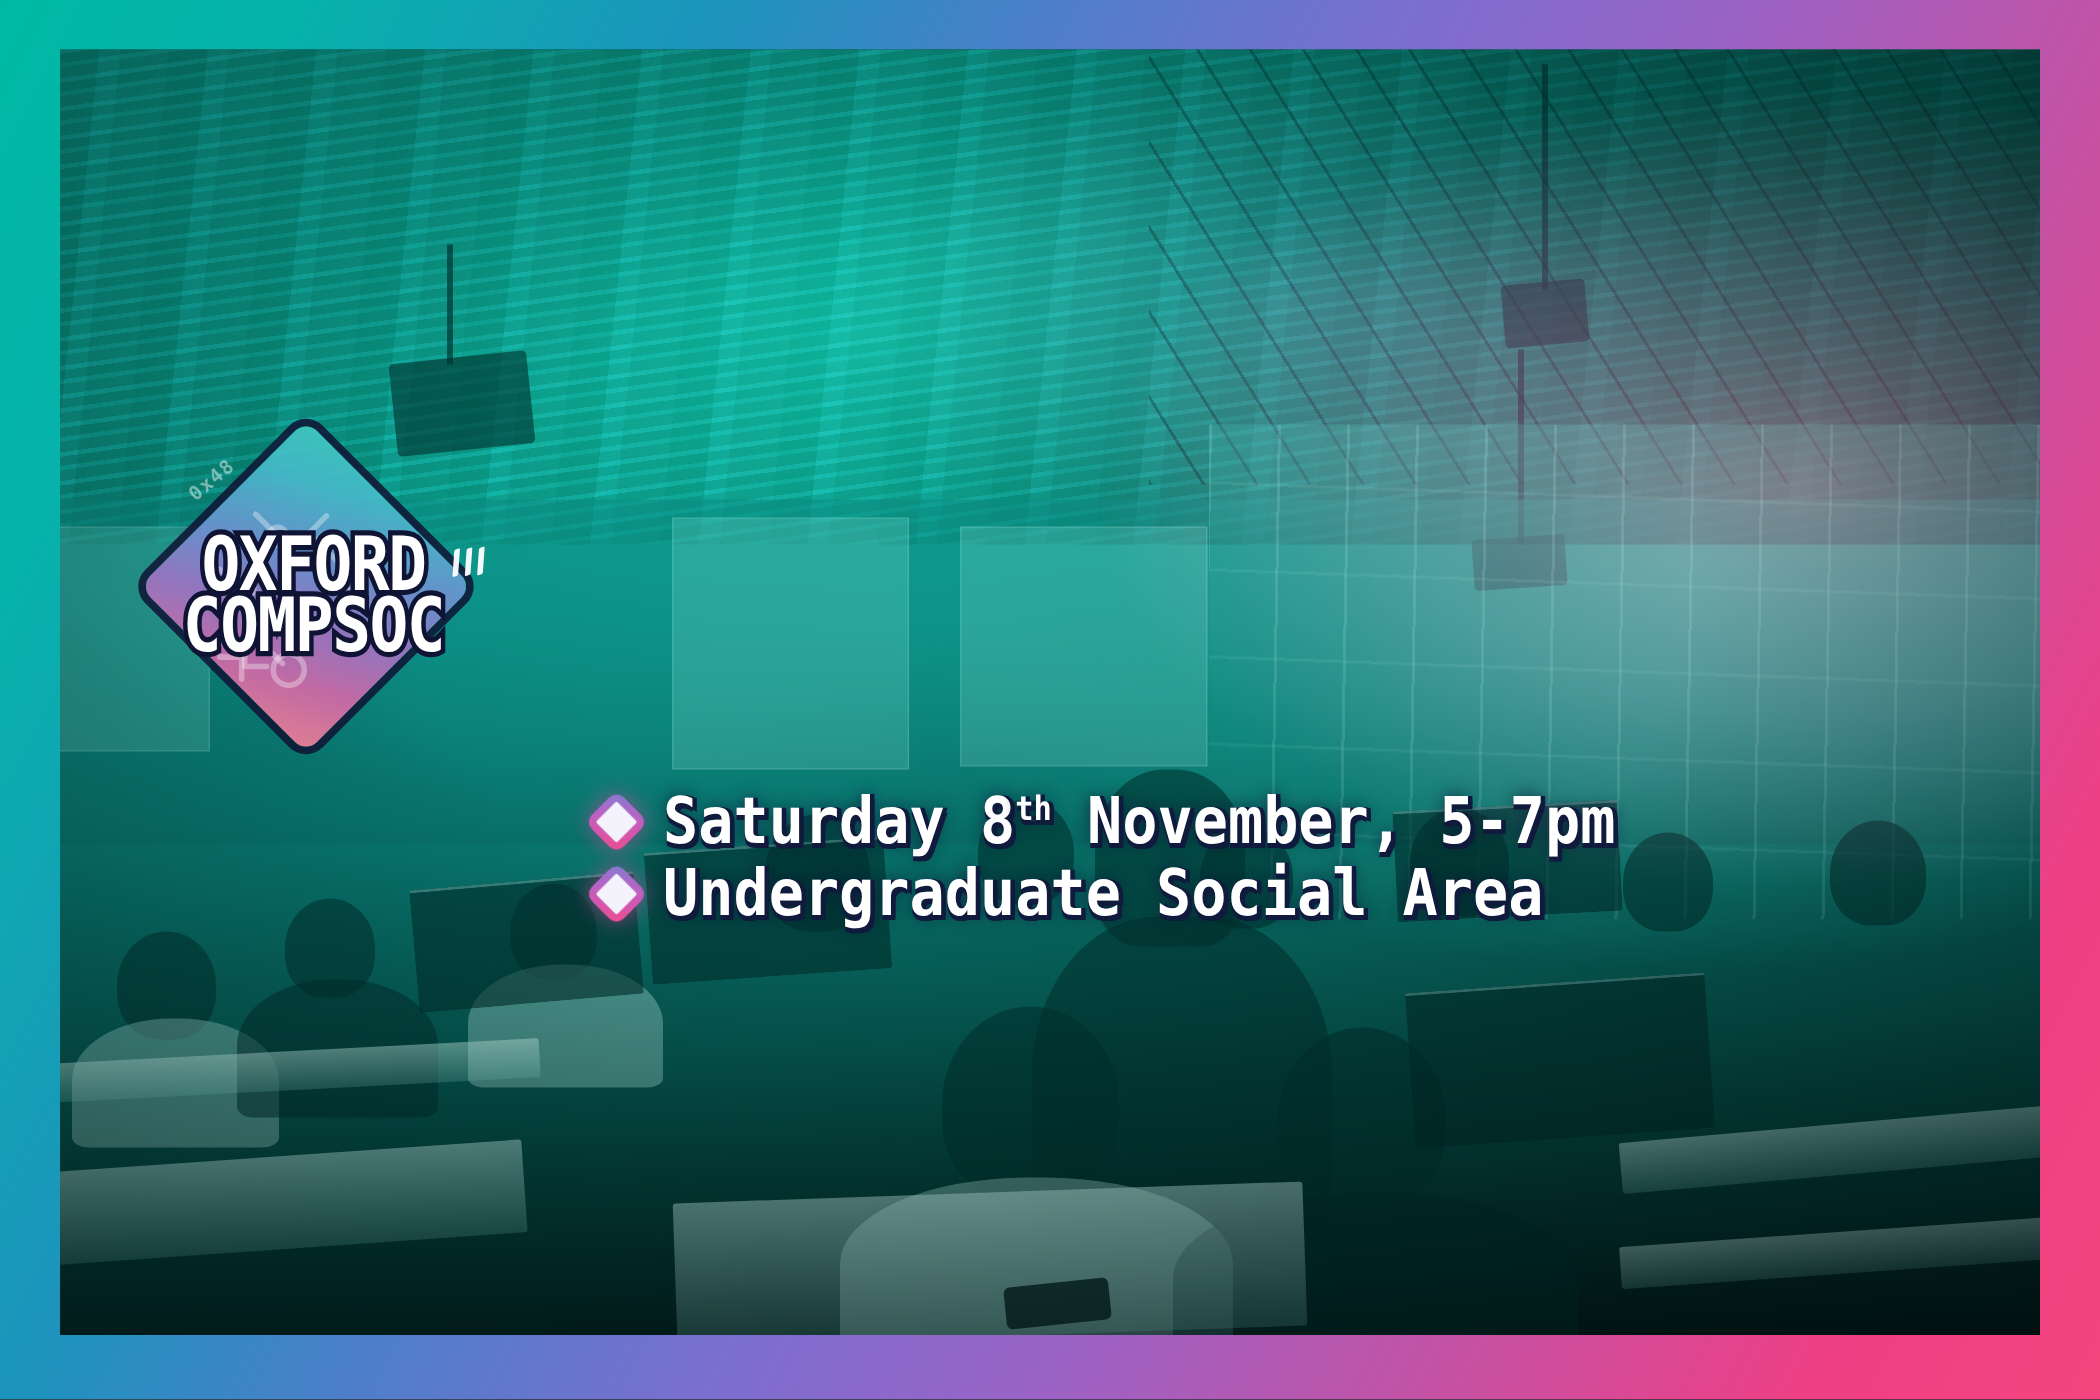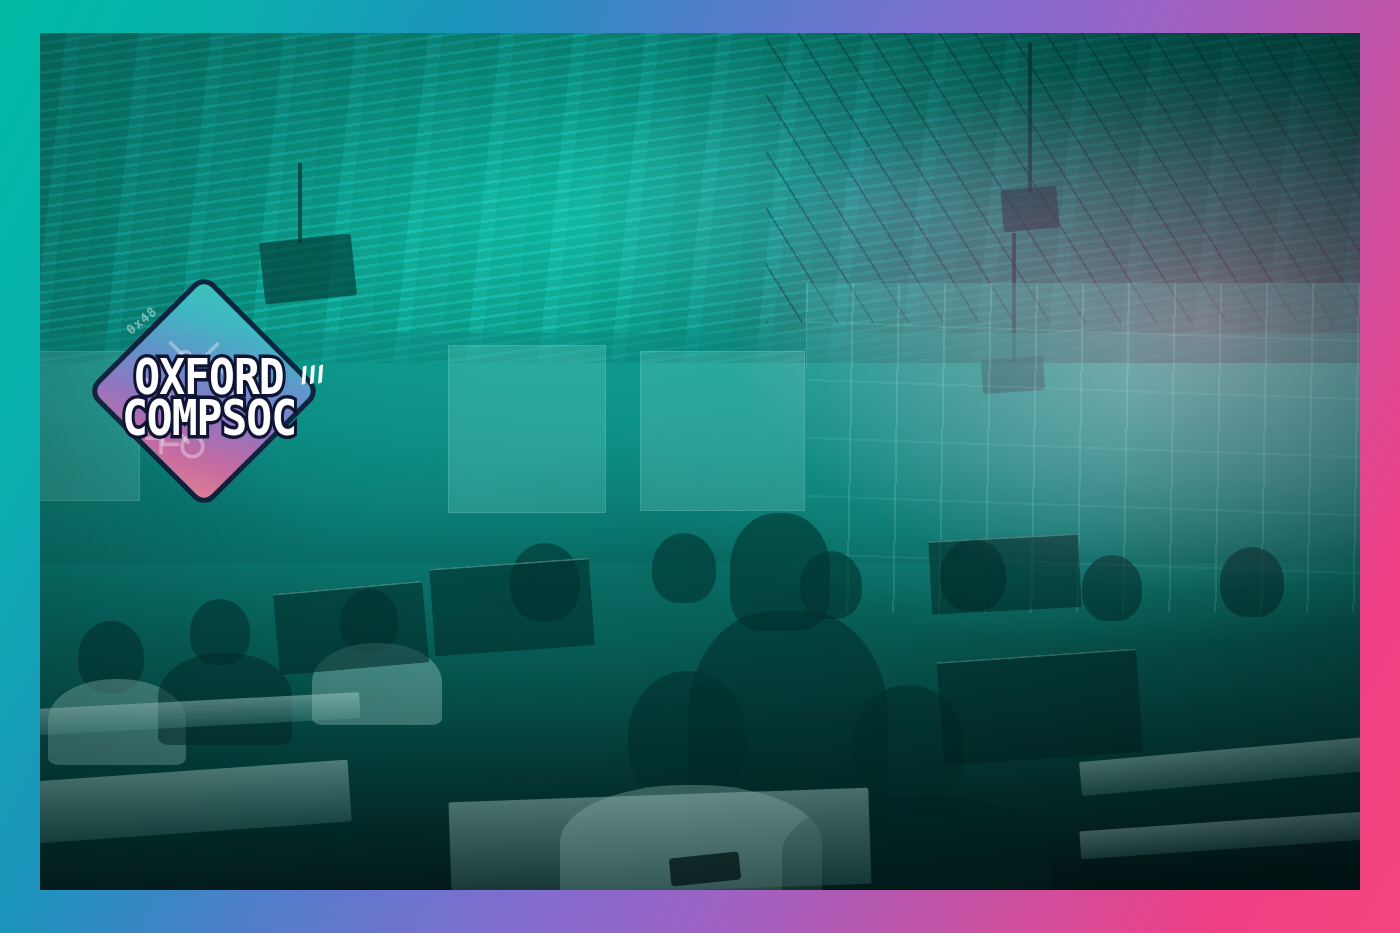--- a/index.html
+++ b/index.html
@@ -385,15 +385,23 @@
     </div>
     <div class="logo-slash">
       <i style="left:0;top:0;"></i>
         <i style="left:8px;top:2px;"></i>
         <i style="left:16px;top:4px;"></i>
     </div>
   </div>
 
 
   <div class="details">
+    <div class="detail-row">
+      <div class="bullet"></div>
+      <div class="detail-text"><span>Saturday 8</span><sup>th</sup><span> November, 5-7pm</span></div>
+    </div>
+    <div class="detail-row">
+      <div class="bullet"></div>
+      <div class="detail-text">Undergraduate Social Area</div>
+    </div>
   </div>
 
 </div>
 
 </body></html>

